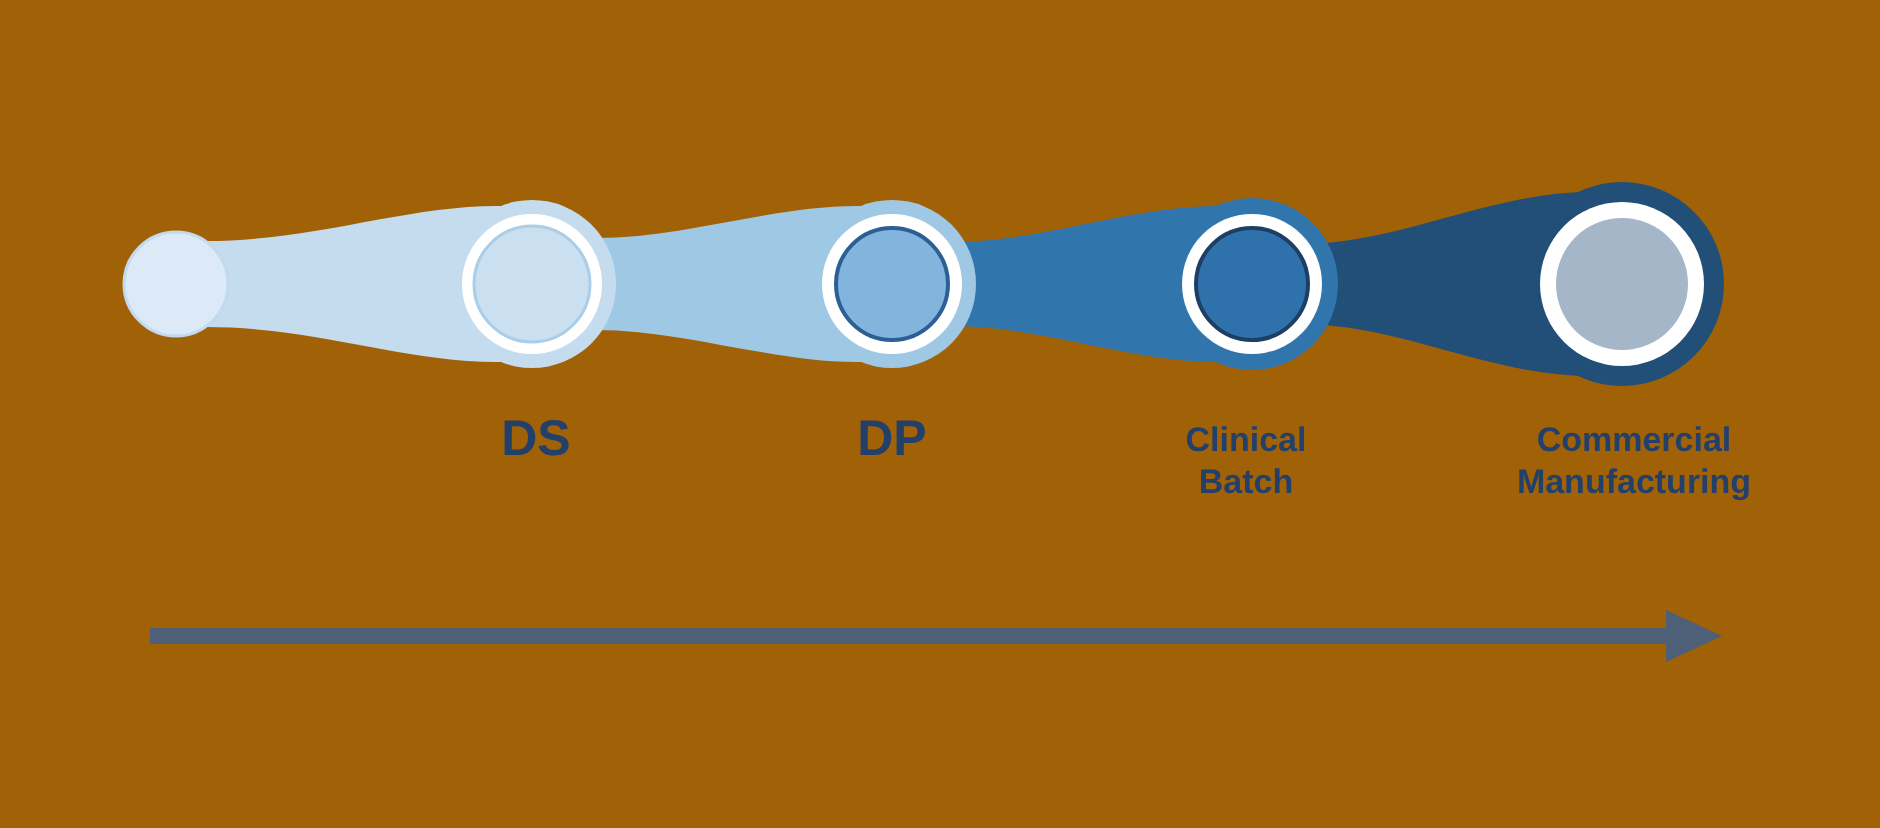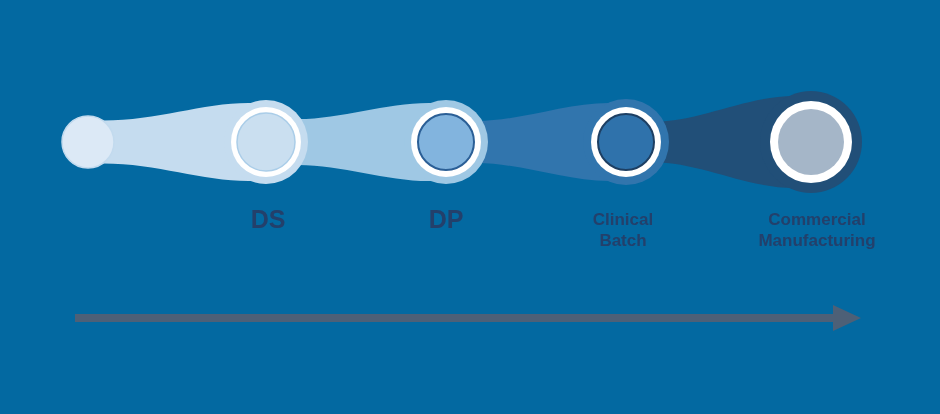--- a/index.html
+++ b/index.html
@@ -10,21 +10,21 @@
   body {
     width: 940px;
     height: 414px;
     overflow: hidden;
     font-family: "Liberation Sans", sans-serif;
   }
   #diagram-root {
     position: relative;
     width: 940px;
     height: 414px;
-    background: #0369a1;
+    background: #a16207;
   }
   svg.flow-svg {
     display: block;
     width: 940px;
     height: 414px;
   }
   .stage-label {
     font-family: "Liberation Sans", sans-serif;
     font-weight: bold;
     fill: #23406b;

